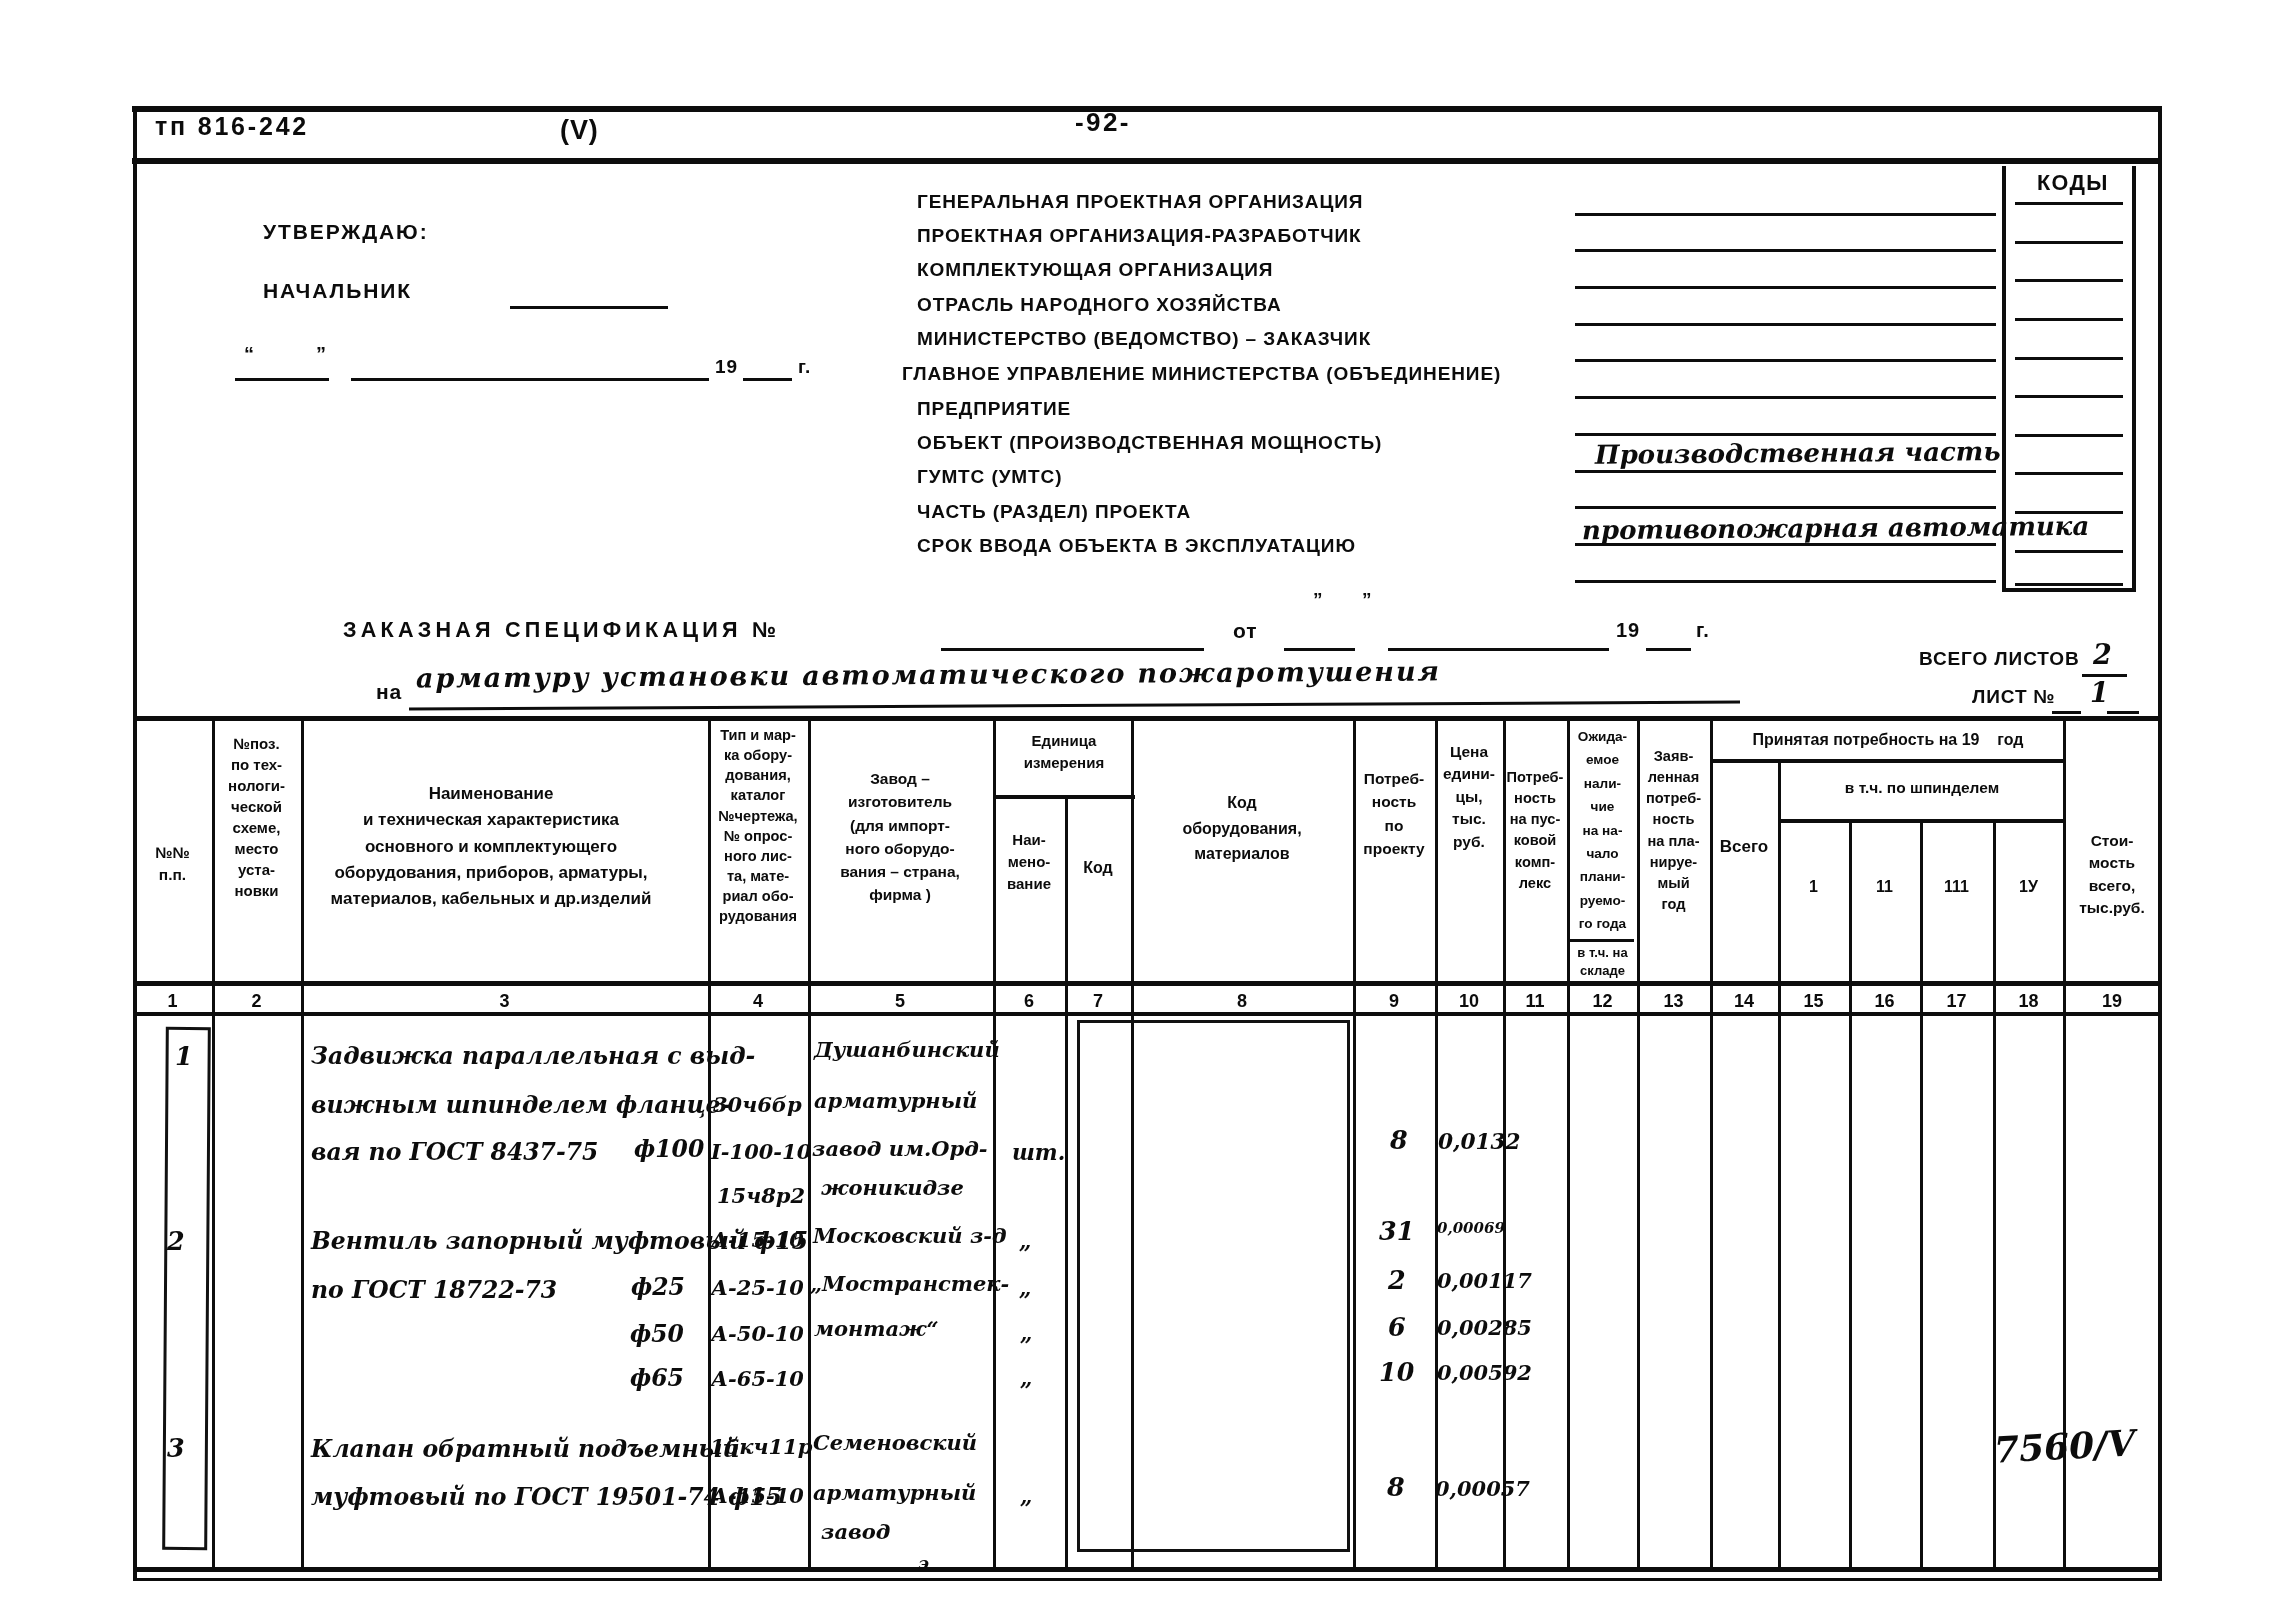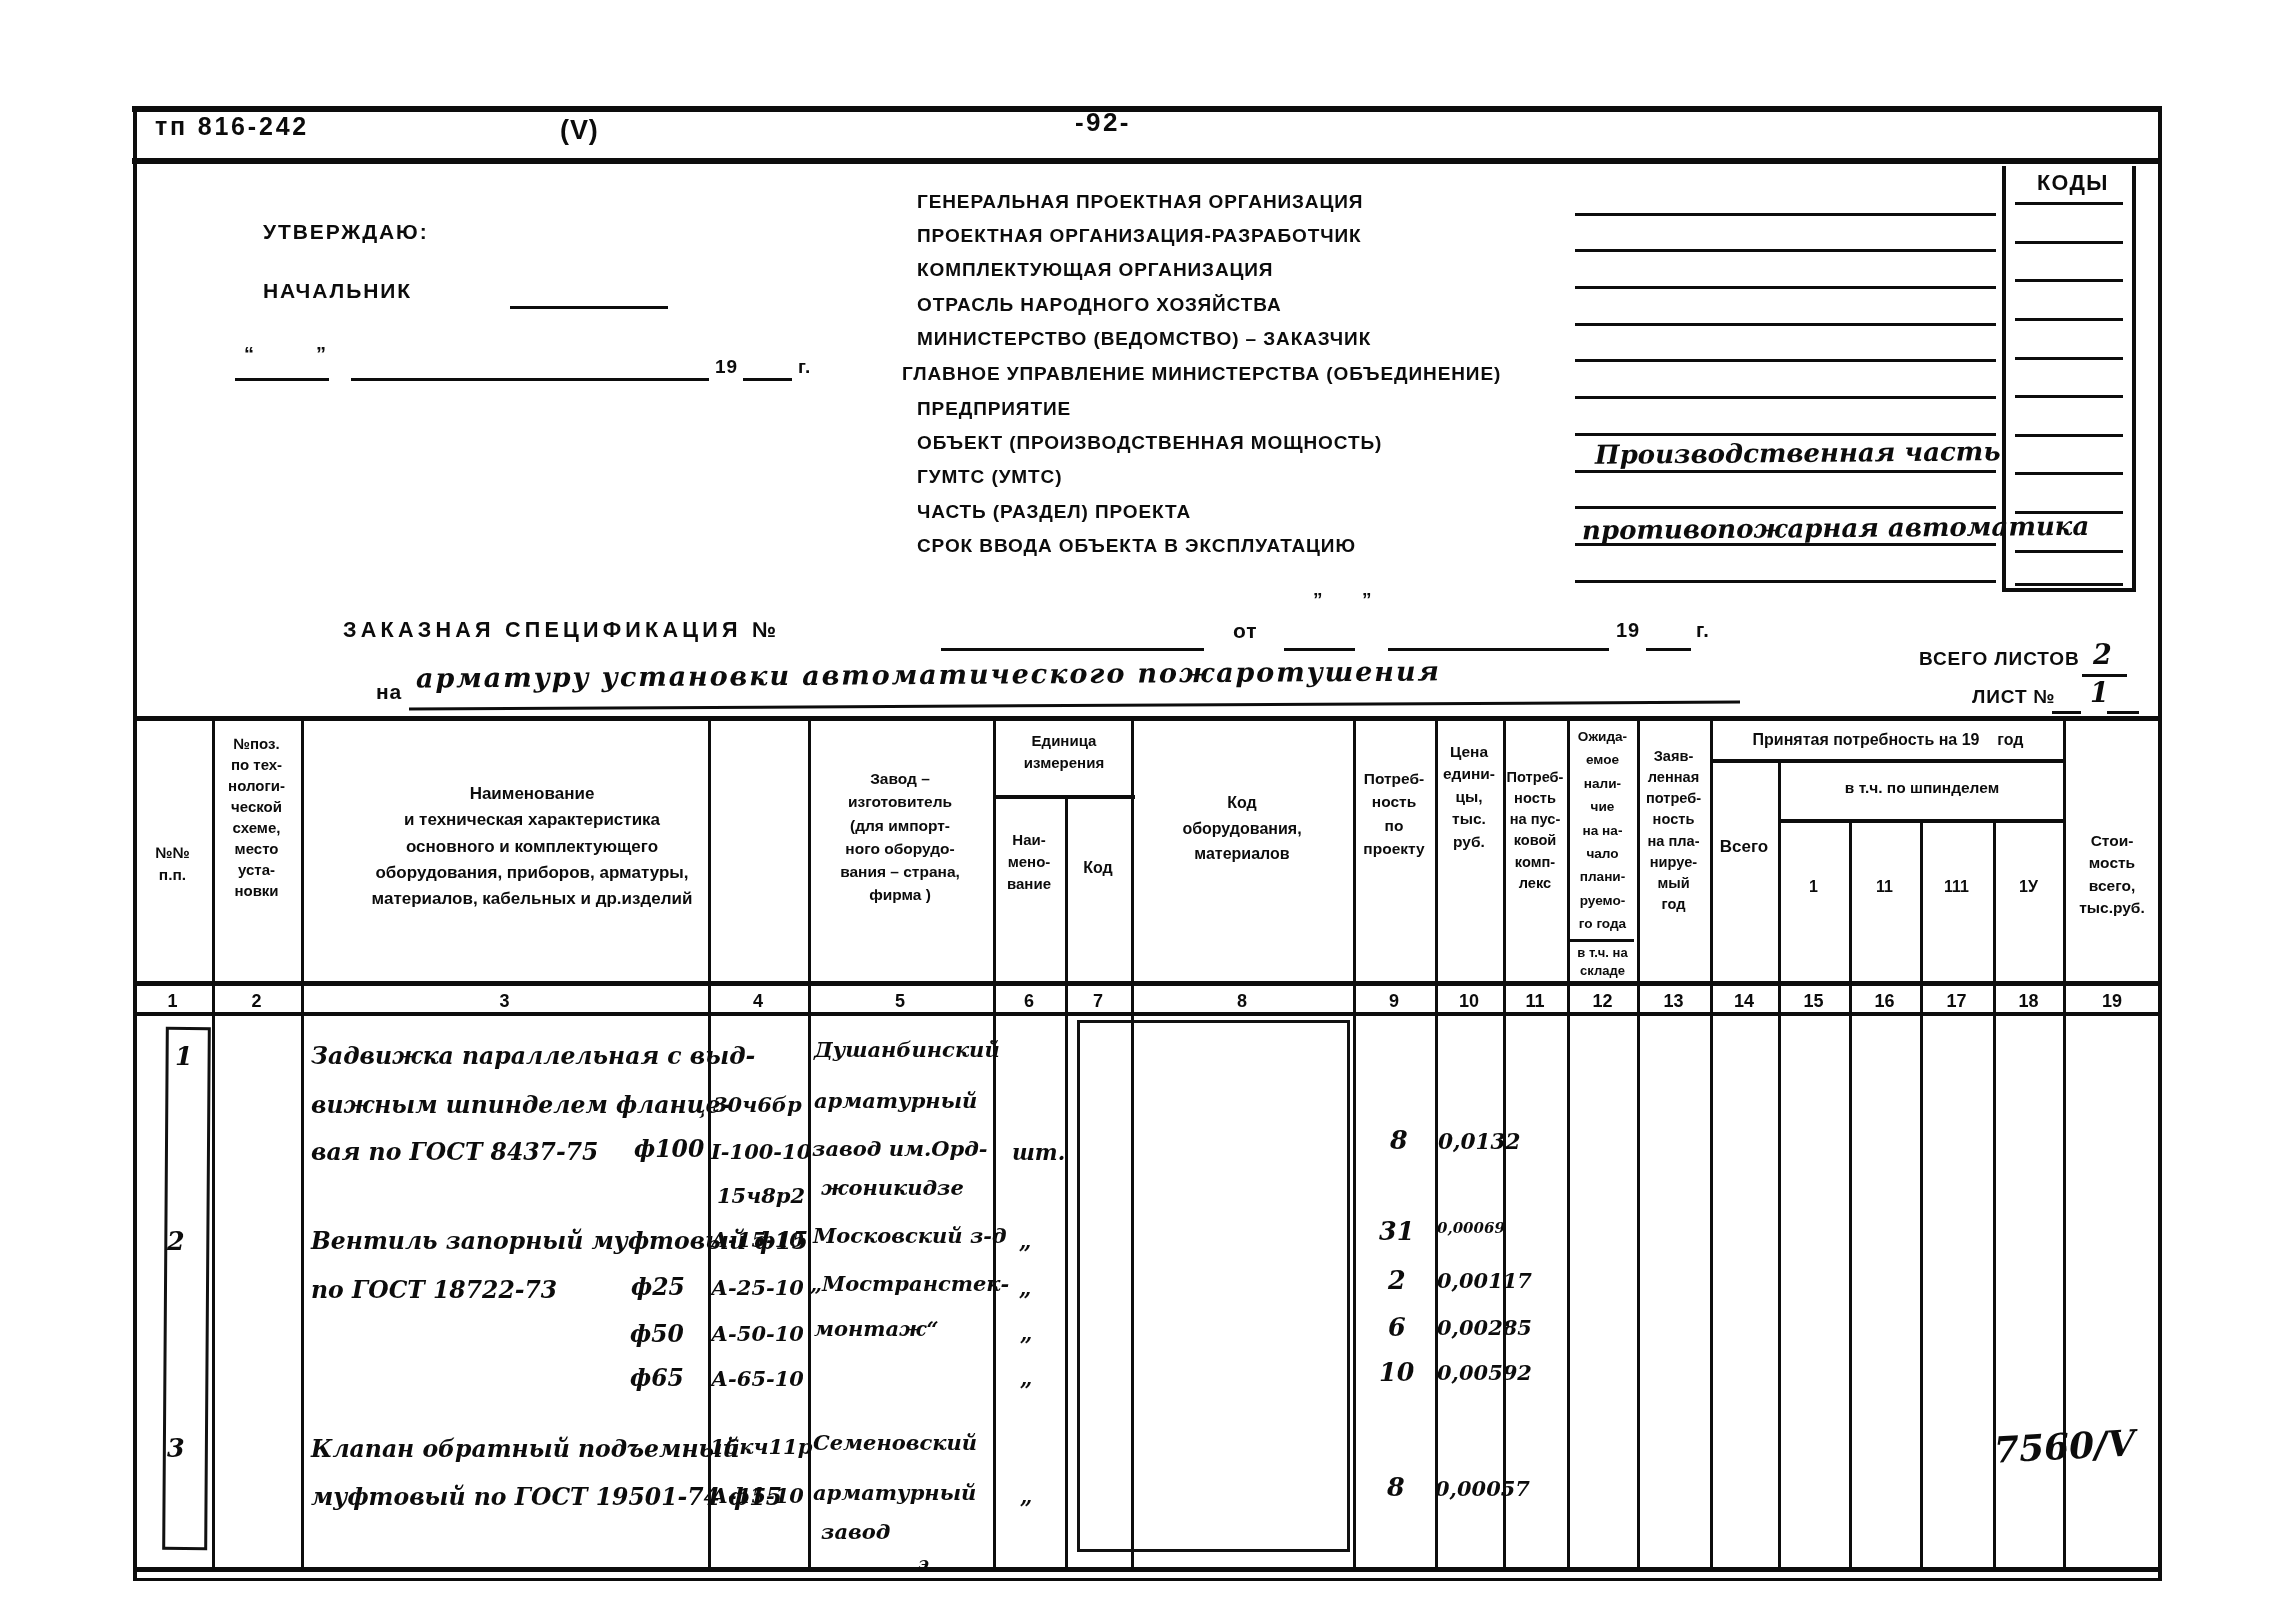--- a/index.html
+++ b/index.html
@@ -137,25 +137,35 @@
   <div class="th" style="left:133px;top:842px;width:79px;font-size:15.5px;">№№
 п.п.</div>
   <div class="th" style="left:212px;top:733px;width:89px;font-size:15px;line-height:1.4;">№поз.
 по тех-
 нологи-
 ческой
 схеме,
 место
 уста-
 новки</div>
-  <div class="th" style="left:301px;top:781px;width:380px;font-size:17px;line-height:1.55;padding-left:41px;">Наименование
+  <div class="th" style="left:301px;top:781px;width:380px;font-size:17px;line-height:1.55;">Наименование
 и техническая характеристика
 основного и комплектующего
 оборудования, приборов, арматуры,
 материалов, кабельных и др.изделий</div>
+  <div class="th" style="left:708px;top:725px;width:100px;font-size:14.6px;line-height:1.38;">Тип и мар-
+ка обору-
+дования,
+каталог
+№чертежа,
+№ опрос-
+ного лис-
+та, мате-
+риал обо-
+рудования</div>
   <div class="th" style="left:808px;top:767px;width:184px;font-size:15.5px;line-height:1.5;">Завод –
 изготовитель
 (для импорт-
 ного оборудо-
 вания – страна,
 фирма )</div>
   <div class="th" style="left:993px;top:730px;width:142px;font-size:15px;">Единица
 измерения</div>
   <div class="th" style="left:993px;top:829px;width:72px;font-size:15px;">Наи-
 мено-

